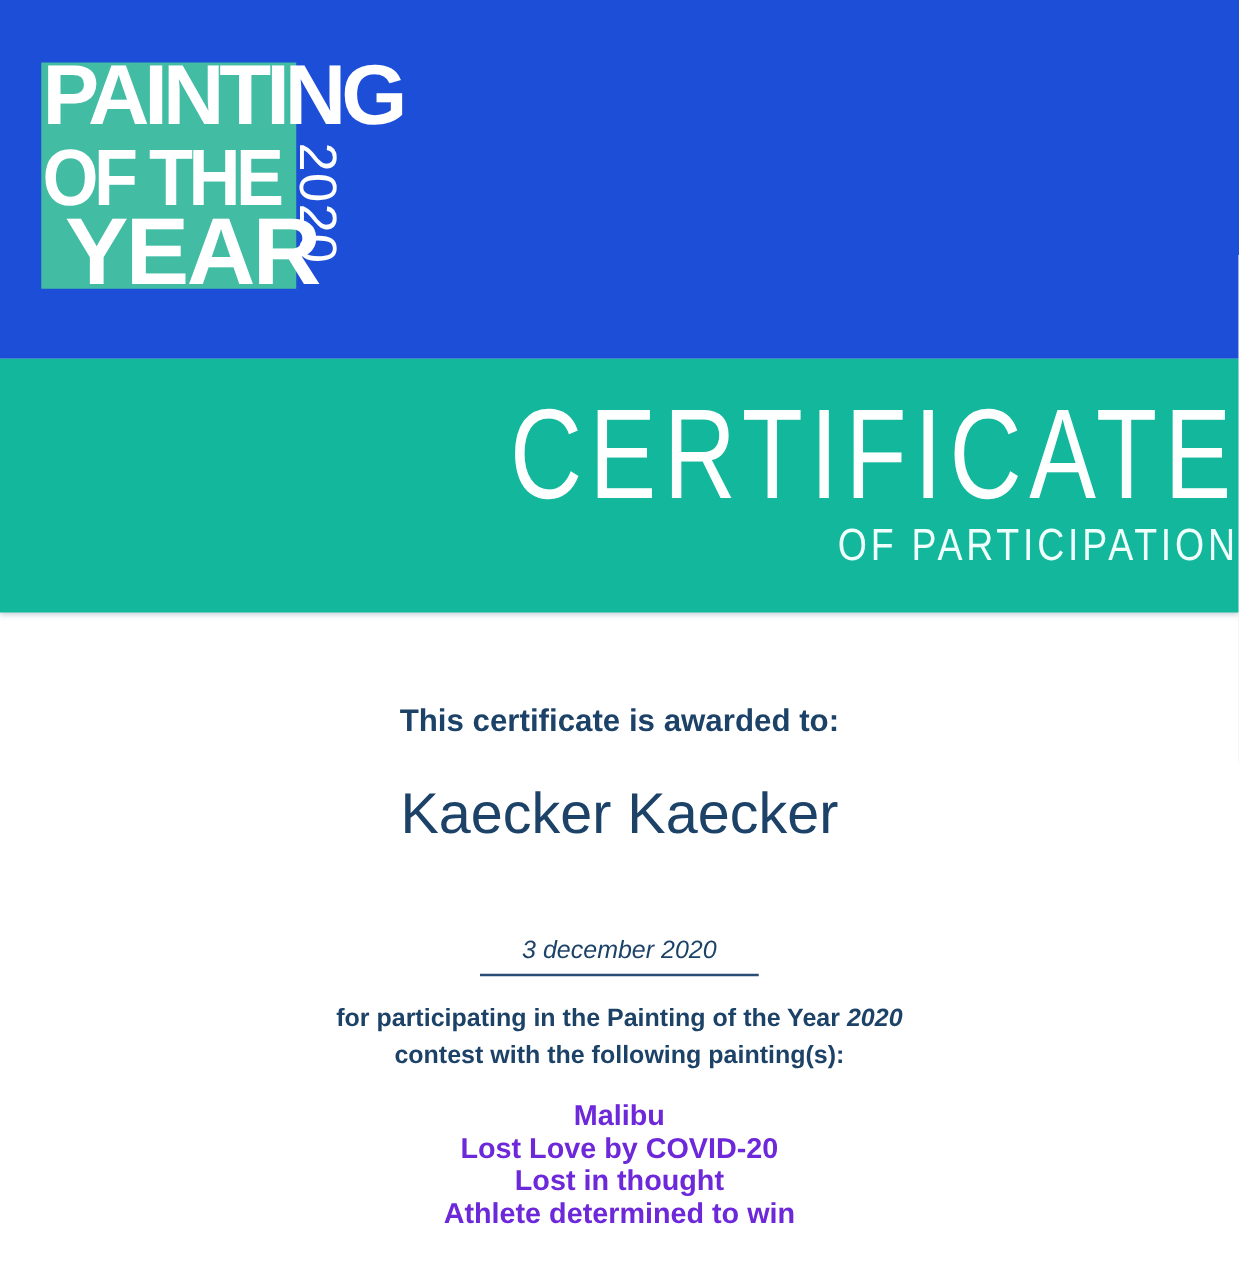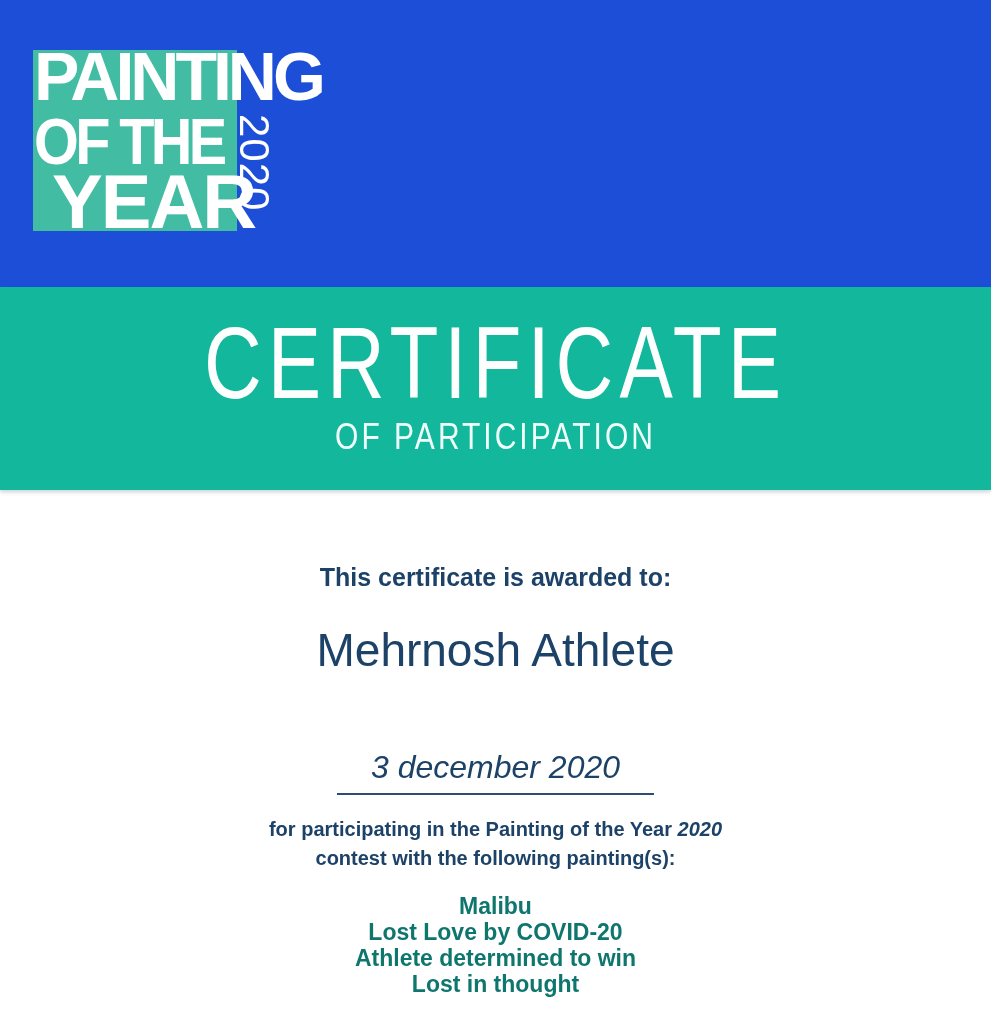--- a/index.html
+++ b/index.html
@@ -40,21 +40,21 @@
     line-height:1;
     writing-mode:vertical-rl;
     letter-spacing:1px;
     white-space:nowrap;
   }
   
   .band{
     position:relative;
     width:100%;height:203px;
     background:#13b79b;
-    text-align:center;
+    text-align:right;
     color:#fcfffe;
     box-shadow:0 2px 4px rgba(40,80,110,0.25);
   }
   .band-title{
     display:block;
     padding-top:16px;
     font-size:80px;
     font-weight:300;
     line-height:1.1;
     letter-spacing:6px;
@@ -87,40 +87,40 @@
   .recipient{
     margin-top:32px;
     font-size:46px;
     font-weight:400;
     line-height:1.15;
     color:#1d4268;
   }
   .date-wrap{margin-top:72px;}
   .date{
     display:inline-block;
-    font-size:32px;
+    font-size:20px;
     font-style:italic;
     line-height:1.15;
     padding:0 34px 7px 34px;
     border-bottom:2px solid #2b4d74;
   }
   .statement{
     width:500px;
     margin:20px auto 0 auto;
     font-size:20px;
     font-weight:700;
     line-height:29px;
   }
   .statement .year-italic{font-style:italic;}
   .paintings{
     margin-top:20px;
     font-size:23px;
     font-weight:700;
     line-height:26px;
-    color:#0f766e;
+    color:#6d28d9;
     list-style:none;
     padding:0;
   }
 </style>
 </head>
 <body>
 
 <div class="certificate">
 
   <div class="header">
@@ -133,29 +133,29 @@
     </div>
   </div>
 
   <div class="band">
     <span class="band-title">CERTIFICATE</span>
     <span class="band-subtitle">OF PARTICIPATION</span>
   </div>
 
   <div class="body">
     <div class="intro">This certificate is awarded to:</div>
-    <div class="recipient">Mehrnosh Athlete</div>
+    <div class="recipient">Kaecker Kaecker</div>
 
     <div class="date-wrap">
       <span class="date">3 december 2020</span>
     </div>
 
     <div class="statement"><span>for participating in the Painting of the Year </span><span class="year-italic">2020</span><span> contest with the following painting(s):</span></div>
 
     <ul class="paintings">
       <li>Malibu</li>
       <li>Lost Love by COVID-20</li>
+      <li>Lost in thought</li>
       <li>Athlete determined to win</li>
-      <li>Lost in thought</li>
     </ul>
   </div>
 
 </div>
 
 </body></html>

